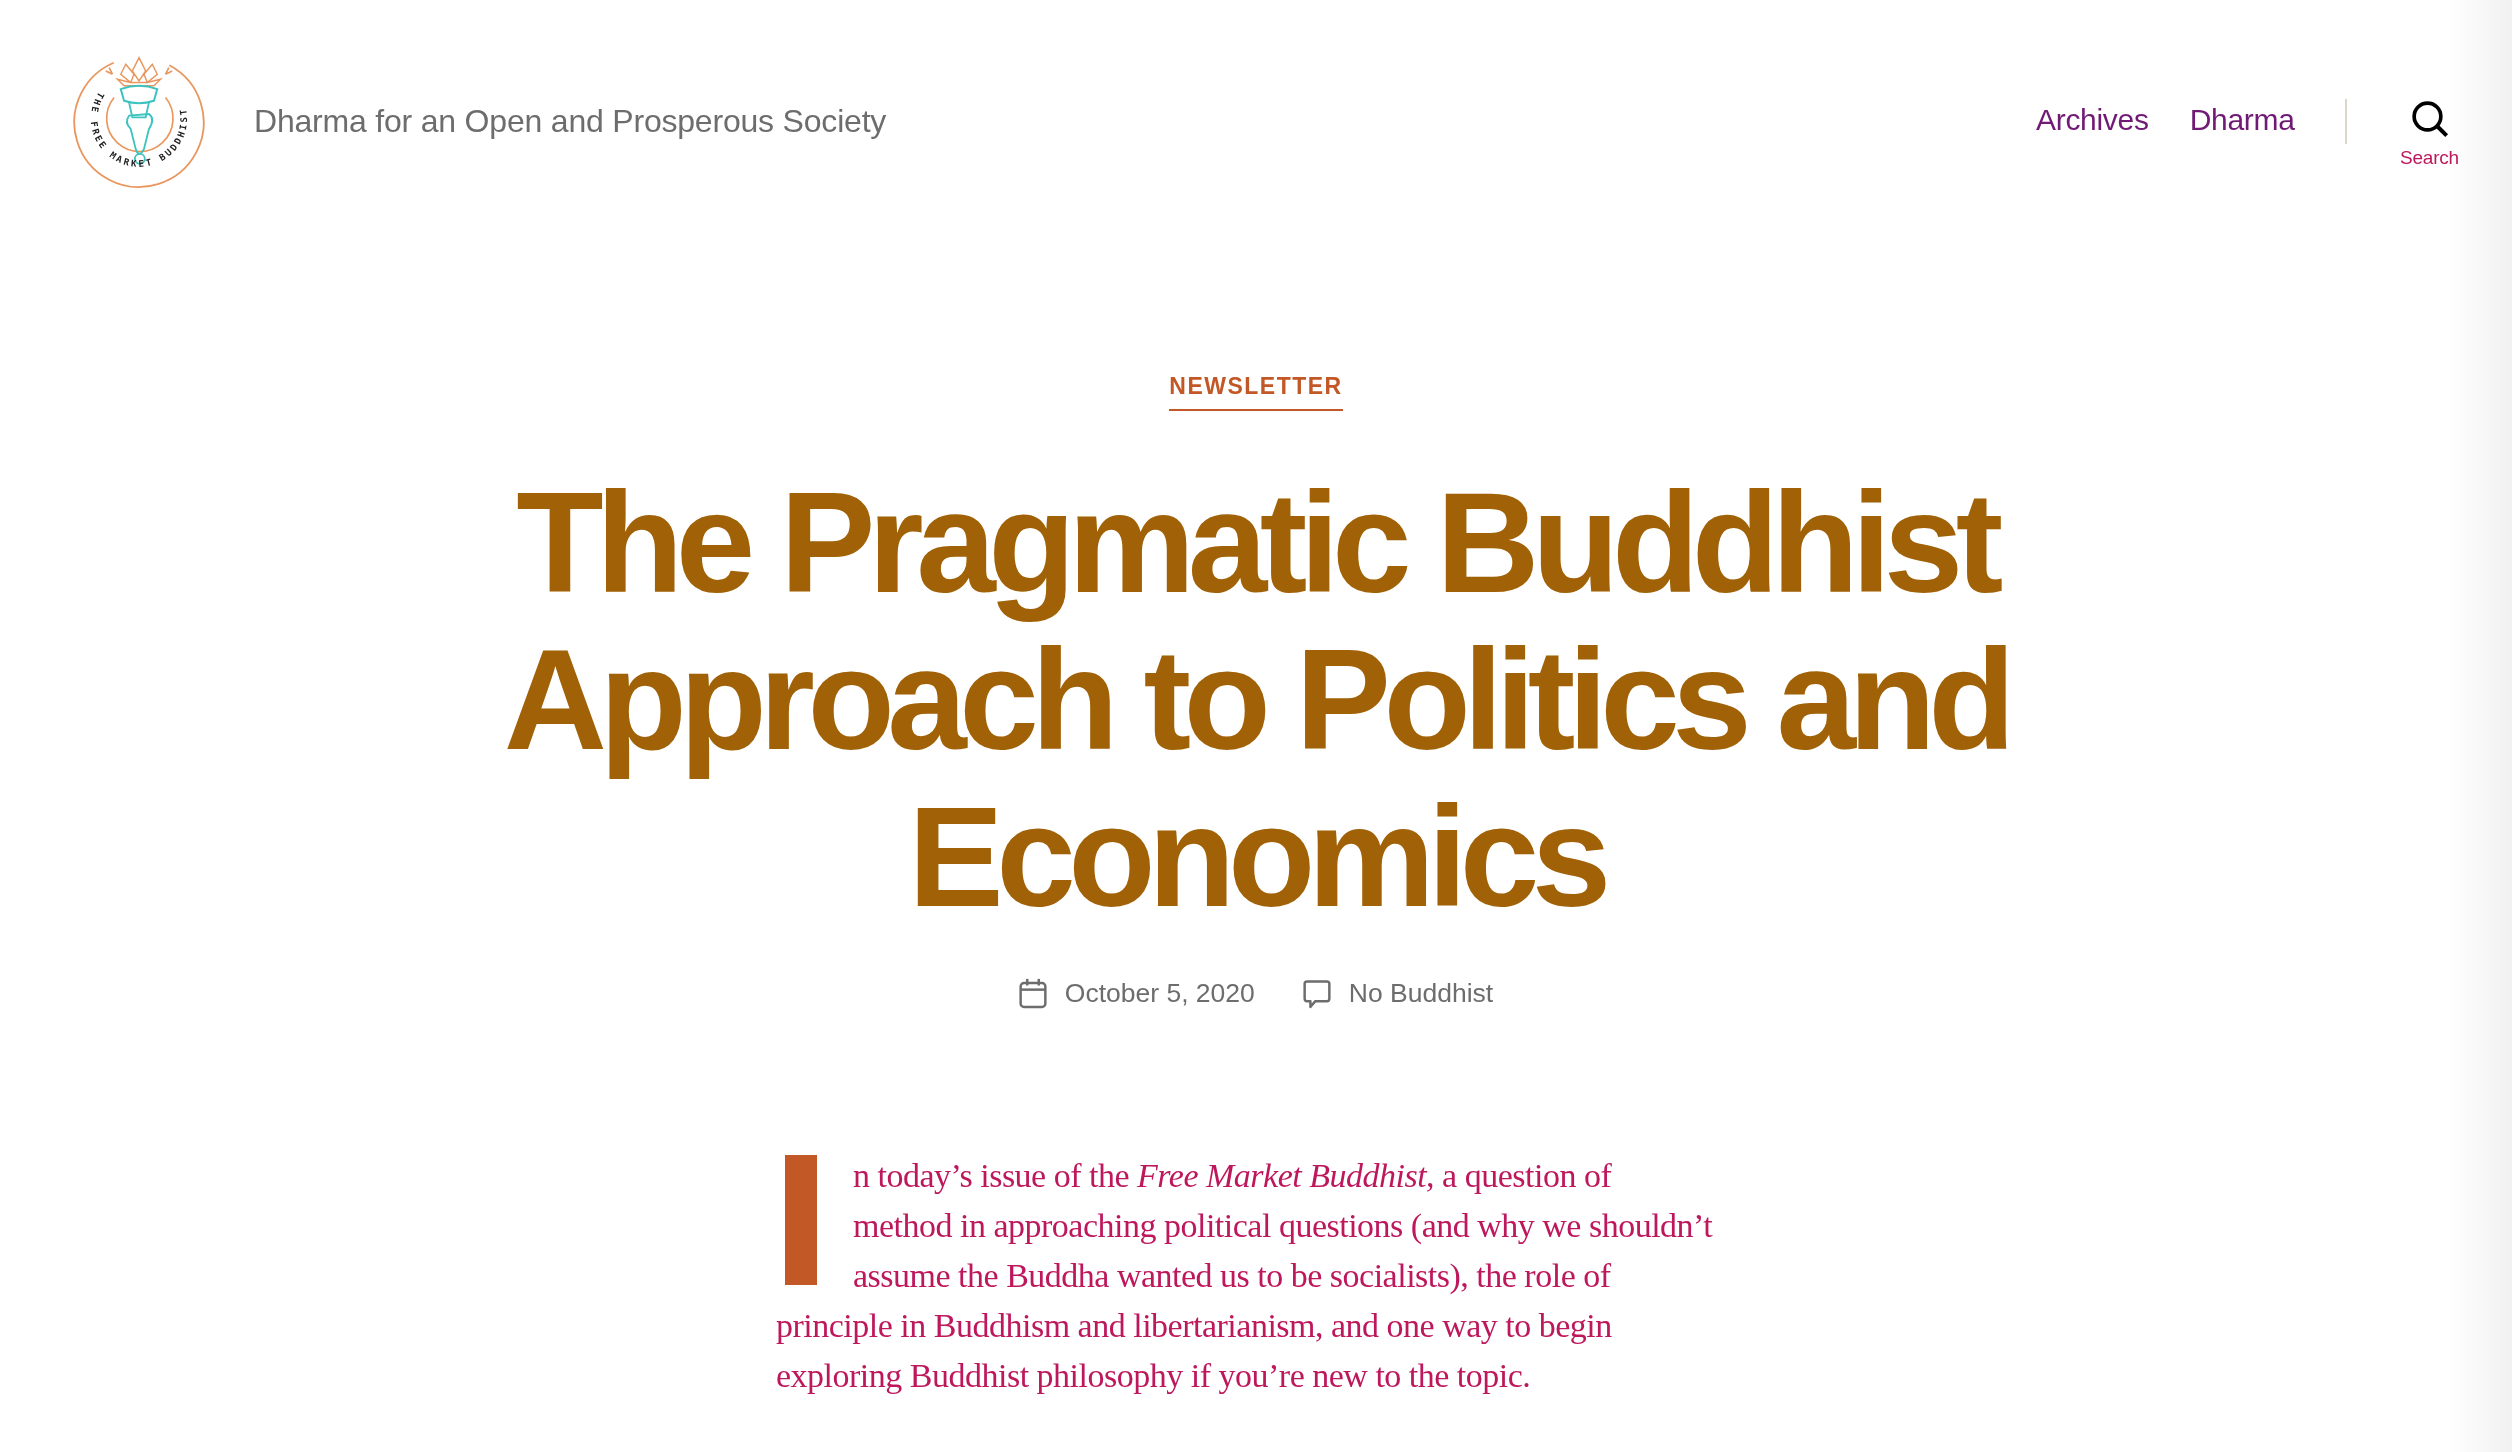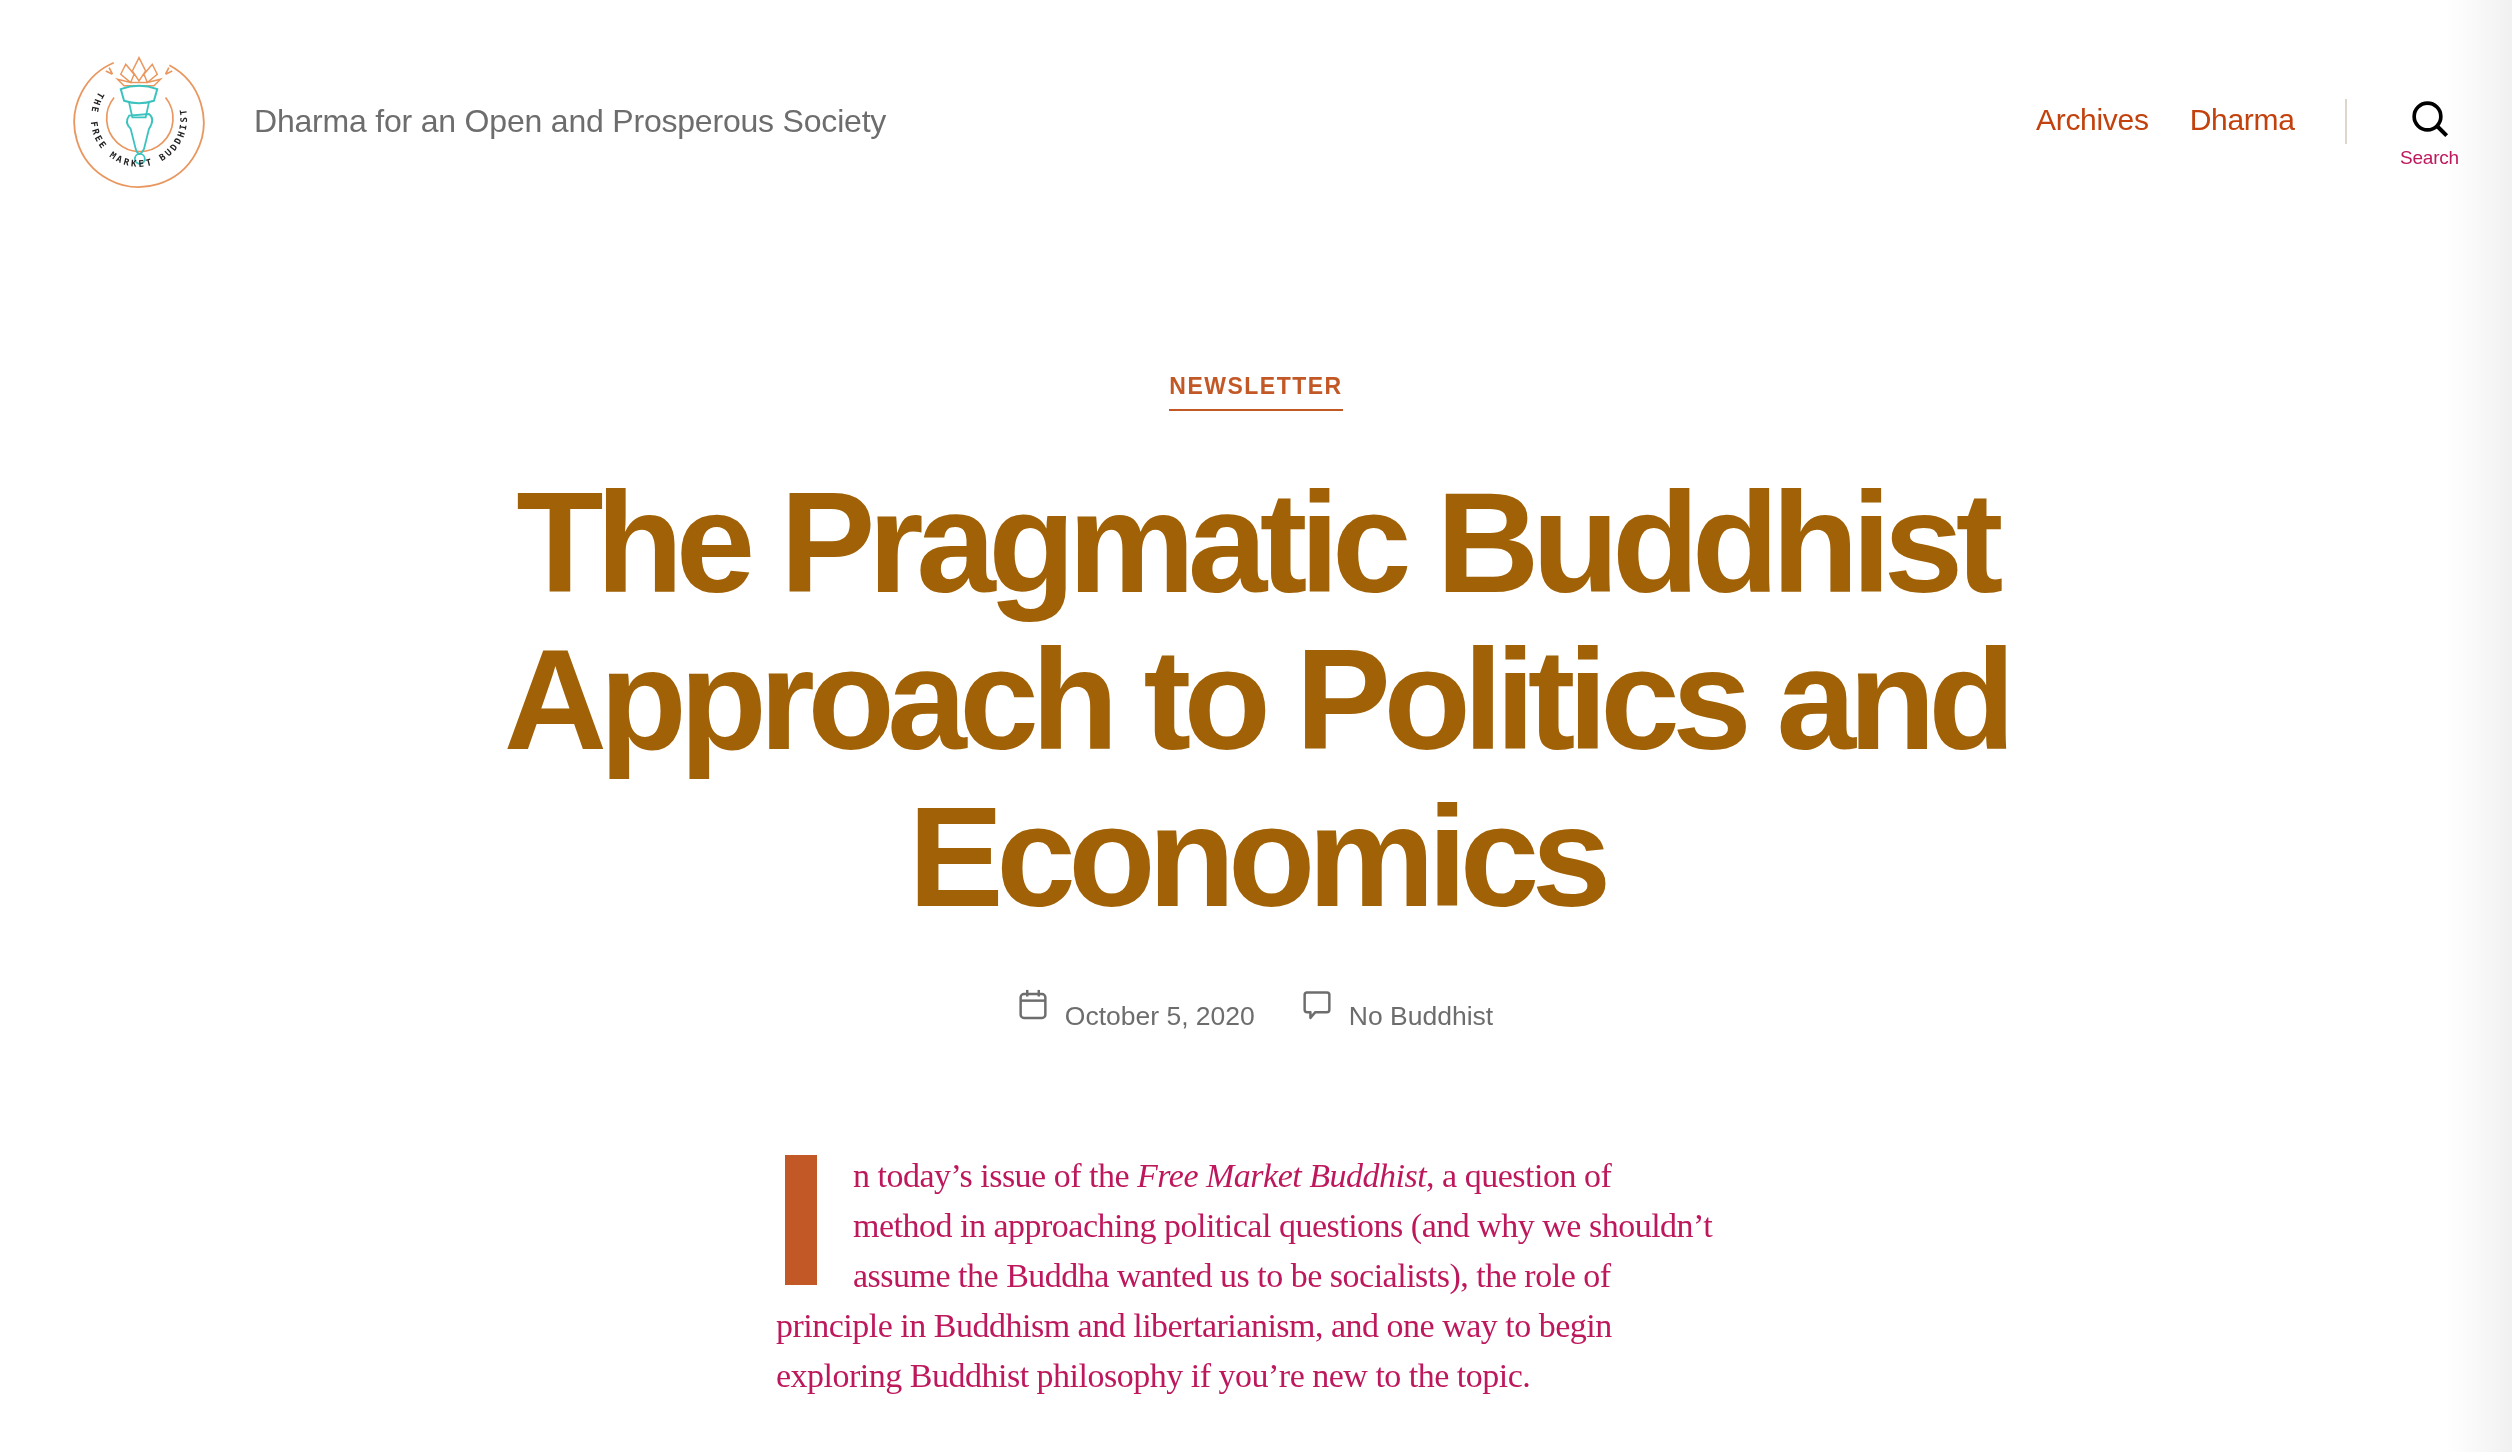--- a/index.html
+++ b/index.html
@@ -16,21 +16,21 @@
   
   .logo {
     position: absolute; left: 66px; top: 46px; width: 146px; height: 146px;
   }
   .tagline {
     position: absolute; left: 254px; top: 103px;
     font-size: 32px; color: #6d6d6d; letter-spacing: -0.2px; white-space: nowrap;
   }
   .nav { position: absolute; top: 103px; left: 2036px; display: flex; gap: 41px; }
   .nav a {
-    font-size: 30px; color: #c2410c; text-decoration: none; letter-spacing: -0.3px; white-space: nowrap;
+    font-size: 30px; color: #701a75; text-decoration: none; letter-spacing: -0.3px; white-space: nowrap;
   }
   .nav-divider {
     position: absolute; left: 2345px; top: 99px; width: 1.7px; height: 45px; background: #dcd7ca;
   }
   .search-toggle {
     position: absolute; left: 2388px; top: 99px; width: 83px; height: 83px;
     display: flex; flex-direction: column; align-items: center; cursor: pointer;
   }
   .search-toggle svg { width: 40px; height: 40px; }
   .search-label { margin-top: 8.3px; font-size: 19px; color: #be185d; letter-spacing: -0.2px; }
@@ -48,21 +48,21 @@
     text-align: center; font-size: 143px; font-weight: bold; line-height: 157px;
     letter-spacing: -7.5px; color: #a16207;
   }
   .meta {
     position: absolute; left: 0; width: 2512px; top: 978px;
     display: flex; justify-content: center; align-items: center; gap: 48px;
     font-size: 26.5px; color: #6d6d6d;
   }
   .meta-item { display: flex; align-items: center; gap: 18px; }
   .meta-item svg { width: 28px; height: 31.5px; }
-  .meta a { color: #6d6d6d; text-decoration: none; margin-top: 23px; }
+  .meta a { color: #6d6d6d; text-decoration: none; }
 
   
   .entry {
     position: absolute; left: 776px; top: 1151px; width: 937px;
     font-family: "Liberation Serif", "DejaVu Serif", serif;
     font-size: 34px; line-height: 50px; color: #be185d; letter-spacing: -0.5px;
   }
   .entry p { margin: 0; }
   .dropcap {
     float: left; width: 32px; height: 130px; background: #c25826;

